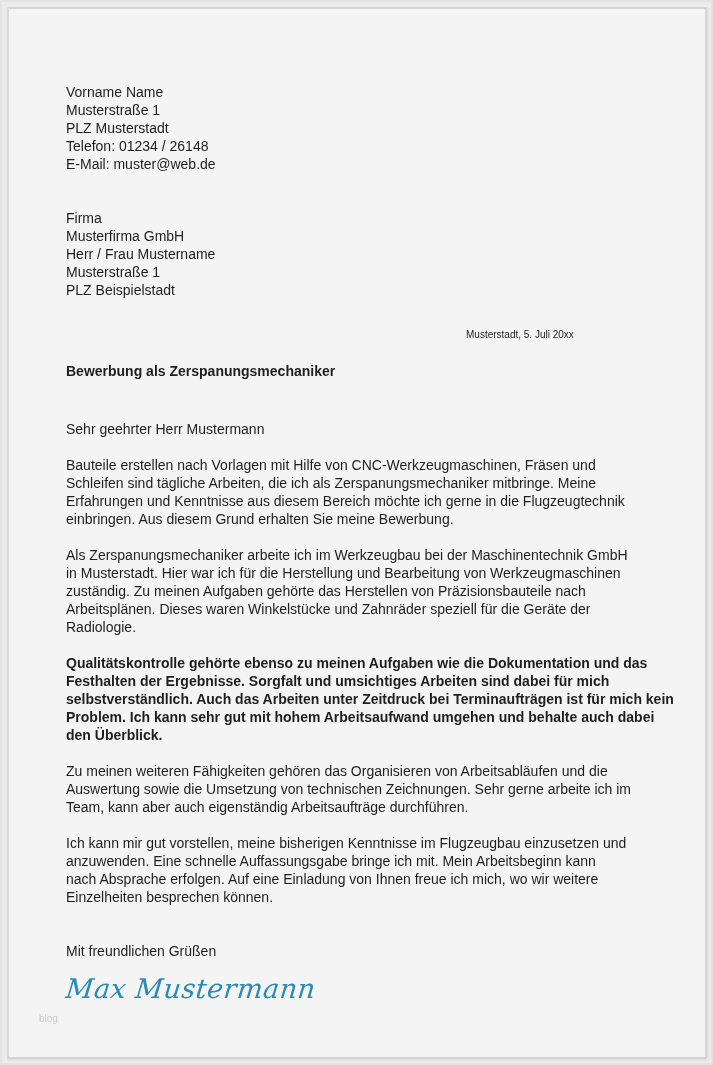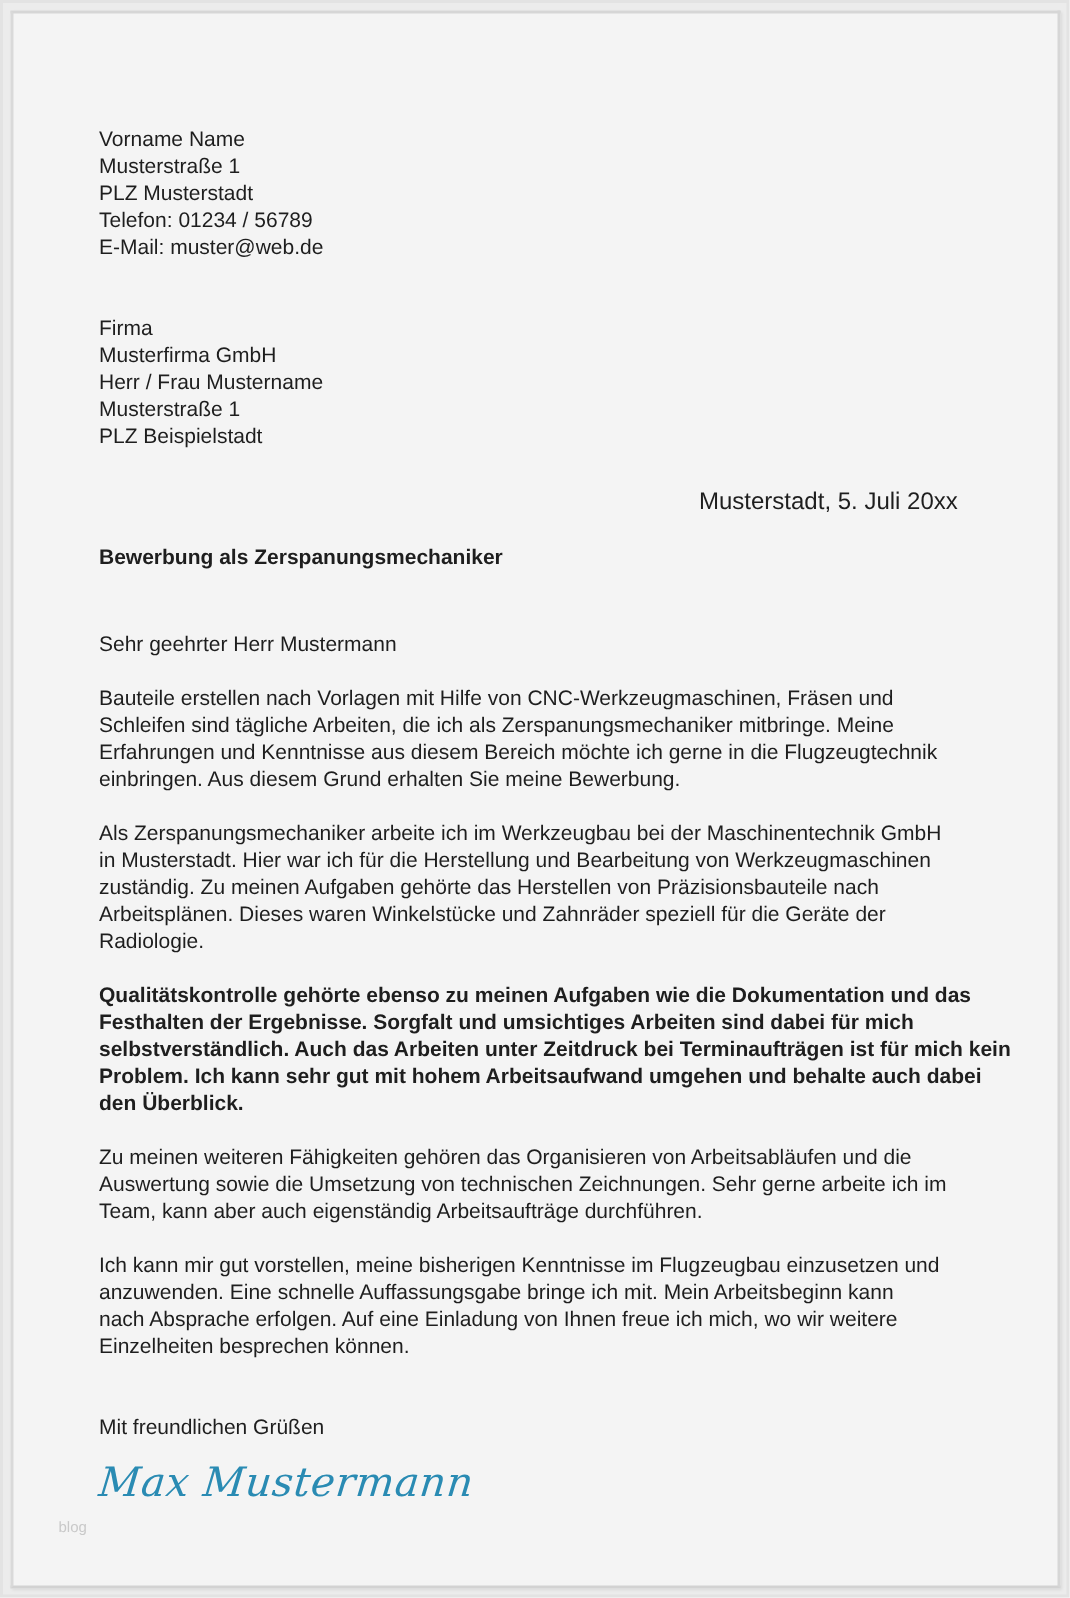--- a/index.html
+++ b/index.html
@@ -23,21 +23,21 @@
     border-top: 2px solid #d6d6d6;
     border-left: 2px solid #d9d9d9;
     border-right: 2px solid #d6d6d6;
     border-bottom: 2px solid #d2d2d2;
     box-shadow: 1px 1px 2px rgba(0,0,0,0.08);
   }
   .blk { position: absolute; left: 66px; font-size: 14px; line-height: 18px; white-space: nowrap; margin-top: 12px; }
   .blk div { height: 18px; }
   .sender { top: 71px; }
   .recipient { top: 197px; }
-  .date { position: absolute; left: 466px; top: 326px; font-size: 16px; line-height: 18px; white-space: nowrap; }
+  .date { position: absolute; left: 466px; top: 326px; font-size: 10px; line-height: 18px; white-space: nowrap; }
   .subject { position: absolute; left: 66px; top: 362px; font-size: 14px; line-height: 18px; font-weight: bold; white-space: nowrap; }
   .salutation { position: absolute; left: 66px; top: 420px; font-size: 14px; line-height: 18px; white-space: nowrap; }
   .para { position: absolute; left: 66px; font-size: 14px; line-height: 18px; }
   .para div { height: 18px; white-space: nowrap; }
   .p1 { top: 456px; }
   .p2 { top: 546px; }
   .p3 { top: 654px; font-weight: bold; }
   .p4 { top: 762px; }
   .p5 { top: 834px; }
   .closing { position: absolute; left: 66px; top: 942px; font-size: 14px; line-height: 18px; white-space: nowrap; }
@@ -57,21 +57,21 @@
 <body>
 
 <div class="frame">
   <div class="paper"></div>
 </div>
 
 <div class="blk sender">
   <div>Vorname Name</div>
   <div>Musterstraße 1</div>
   <div>PLZ Musterstadt</div>
-  <div>Telefon: 01234 / 56789</div>
+  <div>Telefon: 01234 / 26148</div>
   <div>E-Mail: muster@web.de</div>
 </div>
 
 <div class="blk recipient">
   <div>Firma</div>
   <div>Musterfirma GmbH</div>
   <div>Herr / Frau Mustername</div>
   <div>Musterstraße 1</div>
   <div>PLZ Beispielstadt</div>
 </div>

